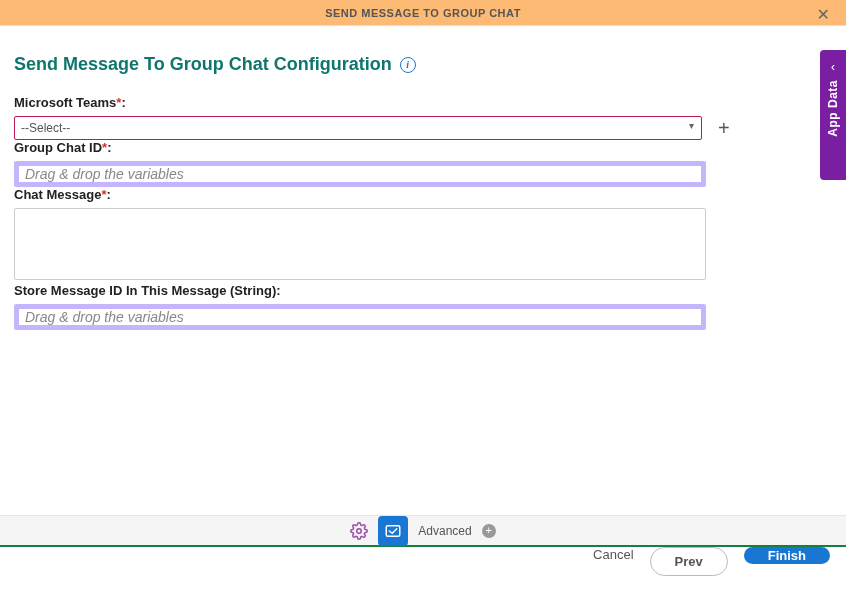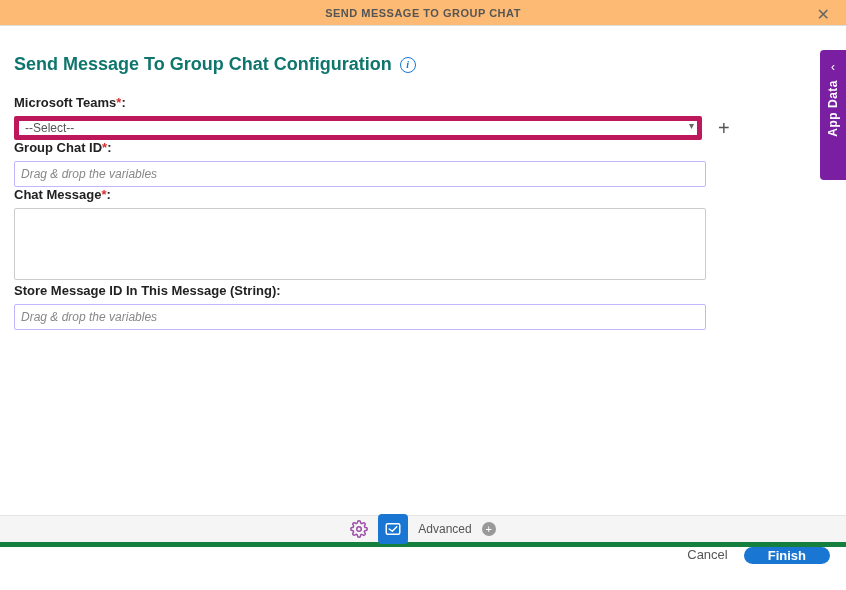--- a/index.html
+++ b/index.html
@@ -75,21 +75,21 @@
     }
     .req { color: #d32f2f; }
     .select-row {
       display: flex;
       align-items: center;
       gap: 12px;
     }
     .select-input {
       flex: 0 0 688px;
       height: 24px;
-      border: 5px solid #be185d;
+      border: 1px solid #be185d;
       padding: 0 6px;
       font-size: 12px;
       color: #555;
       appearance: none;
       position: relative;
       background: #fff;
       border-radius: 2px;
     }
     .select-wrap {
       position: relative;
@@ -108,23 +108,23 @@
     .plus-btn {
       font-size: 20px;
       color: #555;
       cursor: pointer;
       padding: 0 4px;
       line-height: 1;
     }
     .text-input {
       width: 692px;
       height: 26px;
-      border: 1px solid #c4b5fd;
-      padding: 12px 6px;
-      font-size: 12px;
+      border: 5px solid #c4b5fd;
+      padding: 0 6px;
+      font-size: 14px;
       font-style: italic;
       color: #888;
       border-radius: 2px;
     }
     .text-input::placeholder { color: #888; font-style: italic; }
     .textarea-input {
       width: 692px;
       height: 72px;
       border: 1px solid #ccc;
       border-radius: 2px;
@@ -132,21 +132,21 @@
       font-size: 12px;
       resize: none;
     }
     .mid-toolbar {
       position: absolute;
       left: 0; right: 0;
       bottom: 43px;
       height: 32px;
       background: #f5f5f5;
       border-top: 1px solid #e5e5e5;
-      border-bottom: 5px solid #15803d;
+      border-bottom: 2px solid #15803d;
       display: flex;
       align-items: center;
       justify-content: center;
       gap: 10px;
     }
     .gear-icon svg { width: 18px; height: 18px; display:block; }
     .send-btn-icon {
       width: 30px; height: 30px;
       background: #1976d2;
       border-radius: 4px;
@@ -293,19 +293,20 @@
       <rect x="3" y="5" width="18" height="14" rx="2"></rect>
       <path d="M7 12l4 3 6-6" stroke-linecap="round" stroke-linejoin="round"></path>
     </svg>
   </span>
   <span class="advanced-label">Advanced</span>
   <span class="advanced-plus">+</span>
 </div>
 
 <div class="footer">
   <button class="btn-link">Cancel</button>
+  <button class="btn-outline">Prev</button>
   <button class="btn-primary">Finish</button>
 </div>
 
 <div class="side-tab">
   <span class="side-tab-chevron">‹</span>
   <span class="side-tab-text">App Data</span>
 </div>
 
 </body></html>

